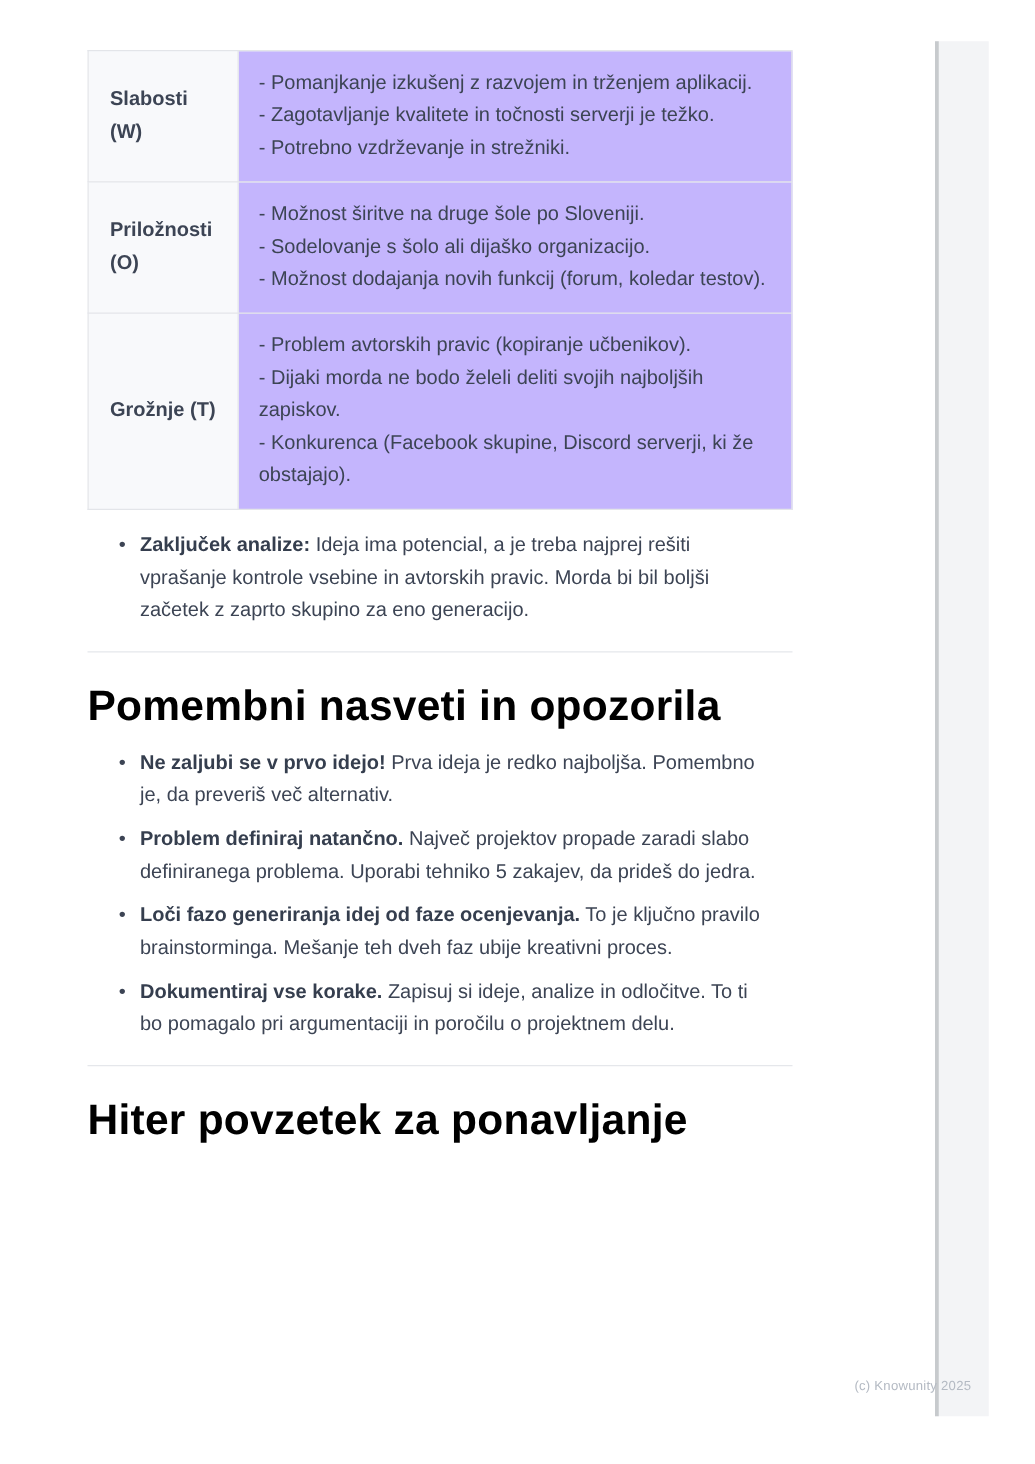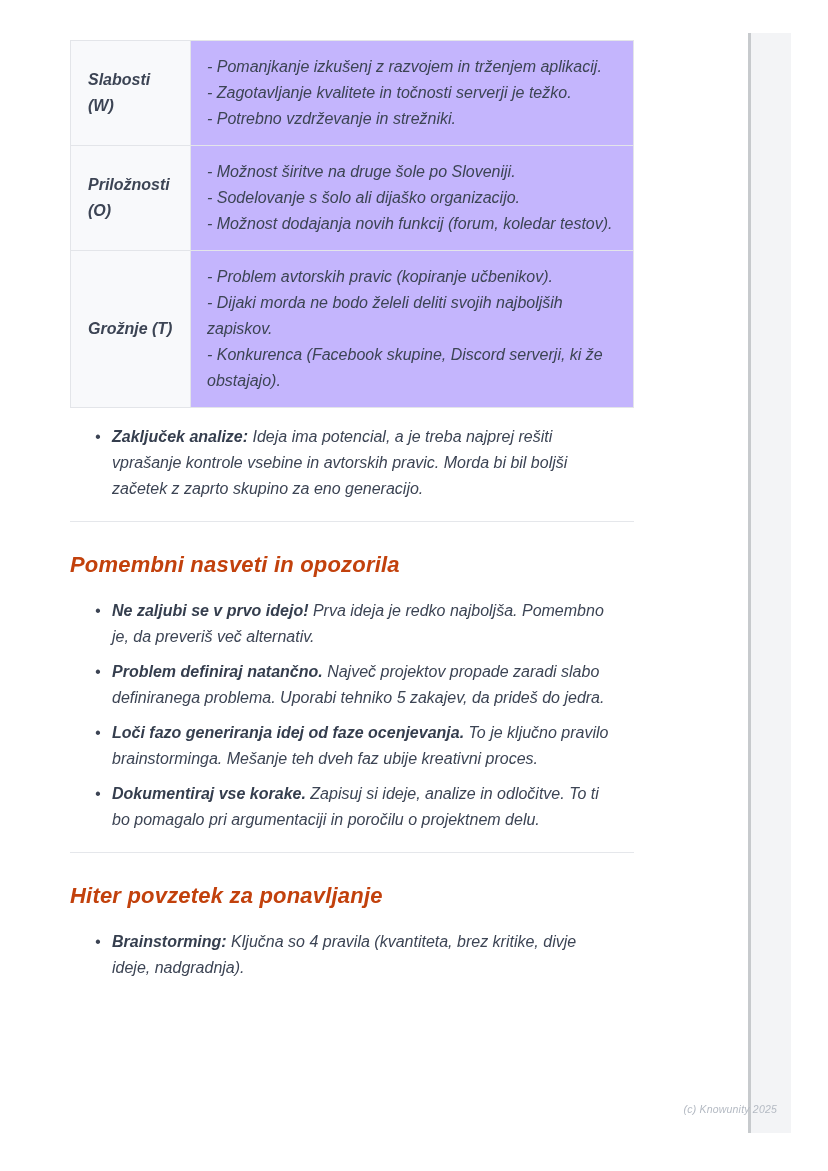--- a/index.html
+++ b/index.html
@@ -4,21 +4,21 @@
 <style>
   * { margin: 0; padding: 0; box-sizing: border-box; }
   html, body { background: #ffffff; }
   body {
     width: 828px; height: 1171px;
     font-family: "Liberation Sans", "DejaVu Sans", sans-serif;
     color: #3c4454;
     position: relative;
     overflow: hidden;
   }
-  .page { position: relative; width: 828px; height: 994px; background: #ffffff; font-style: italic; }
+  .page { position: relative; width: 828px; height: 994px; background: #ffffff; }
   .content { position: absolute; left: 70px; top: 40px; width: 564px; }
 
   
   table.swot {
     width: 100%;
     border-collapse: collapse;
     font-size: 16px;
   }
   table.swot td {
     border: 1px solid #e3e5e9;
@@ -56,24 +56,24 @@
   ul.bullets li strong { font-weight: bold; color: #353e4e; }
 
   .conclusion-list { margin-top: 31px; }
 
   hr.divider {
     border: none;
     border-top: 1px solid #e5e7eb;
     margin: 19px 0 26px 0;
   }
   h2.section-title {
-    font-size: 22px;
+    font-size: 34px;
     line-height: 34px;
     font-weight: 600;
-    color: #c2410c;
+    color: #000000;
     margin: 0 0 13px 0;
     letter-spacing: 0.2px;
   }
   .section-list { margin-top: 0; }
 
   
   .edge-strip {
     position: absolute;
     left: 748px; top: 33px;
     width: 43px; height: 1100px;
@@ -148,22 +148,19 @@
       </li>
       <li>
         <strong>Dokumentiraj vse korake.</strong><span> Zapisuj si ideje, analize in odločitve. To ti bo pomagalo pri argumentaciji in poročilu o projektnem delu.</span>
       </li>
     </ul>
 
     <hr class="divider">
 
     <h2 class="section-title">Hiter povzetek za ponavljanje</h2>
     <ul class="bullets section-list">
-      <li>
-        <strong>Brainstorming:</strong><span> Ključna so 4 pravila (kvantiteta, brez kritike, divje ideje, nadgradnja).</span>
-      </li>
     </ul>
 
   </div>
 
   <div class="edge-strip"></div>
   <div class="watermark">(c) Knowunity 2025</div>
 </div>
 
 </body></html>

